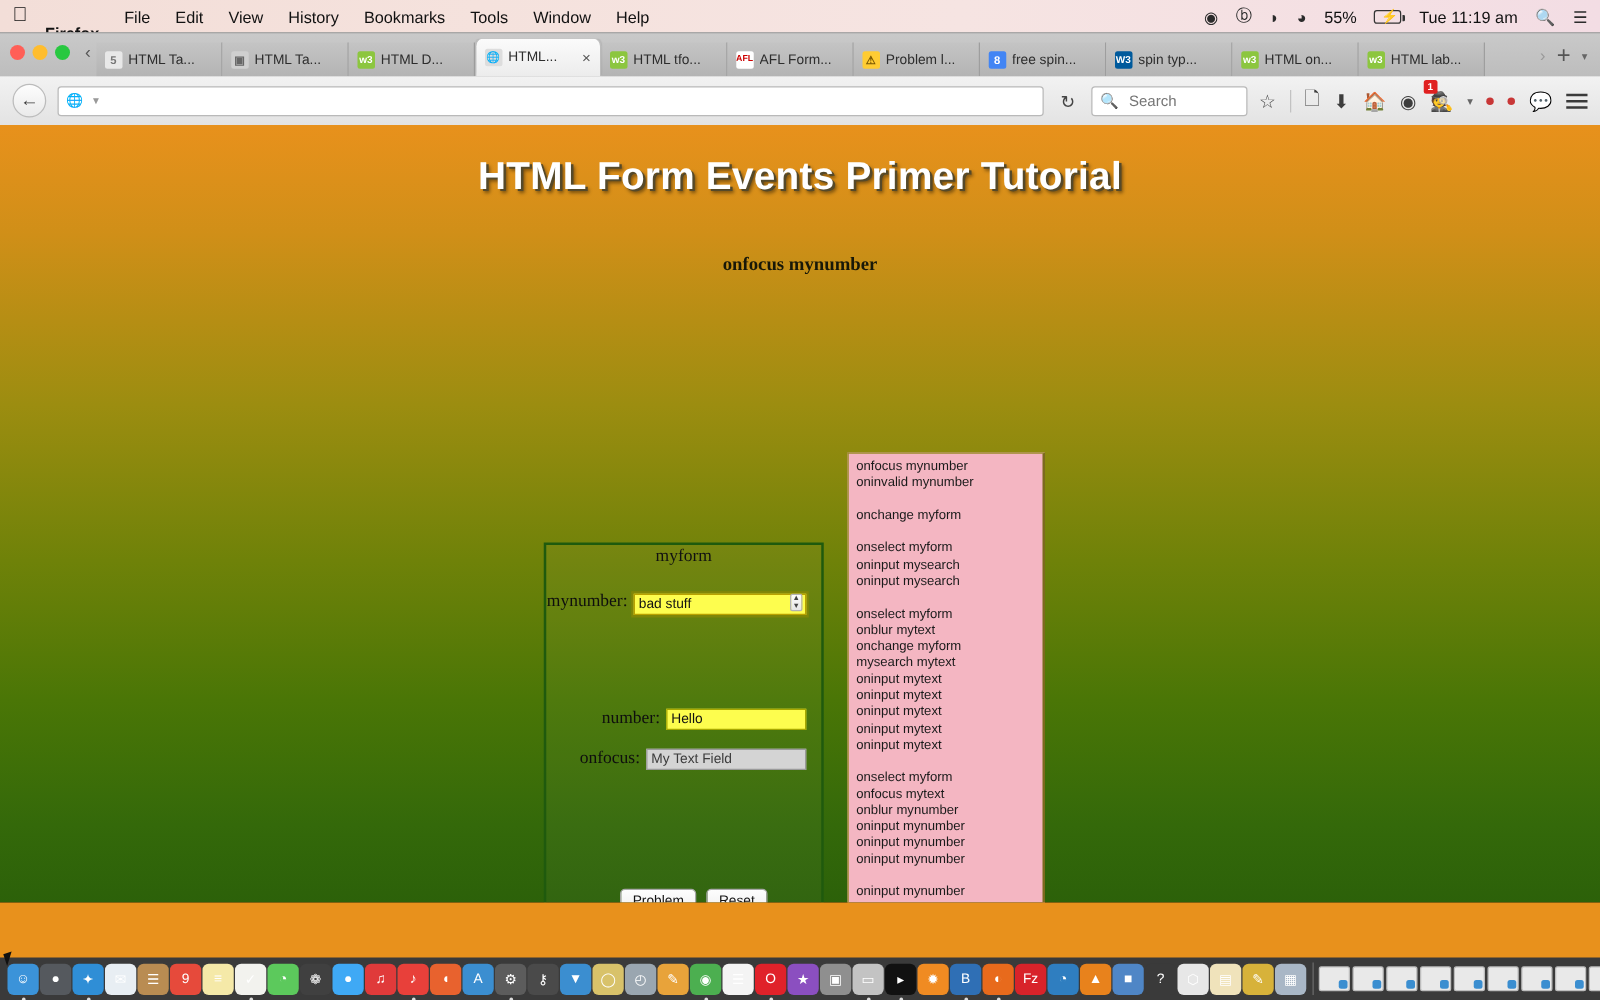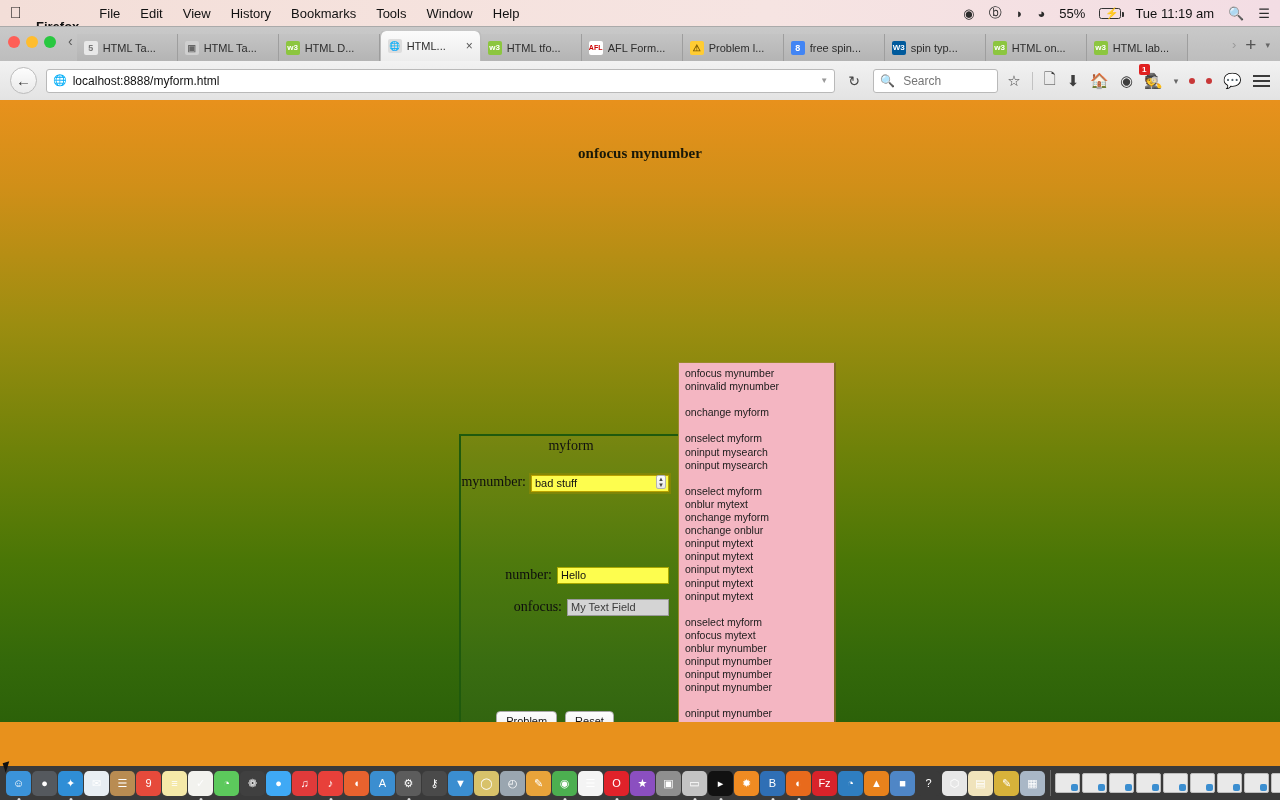--- a/index.html
+++ b/index.html
@@ -115,21 +115,21 @@
     text-shadow: 2px 2px 0 #55492a, 3px 3px 3px rgba(0,0,0,.45);
     letter-spacing: .2px;
   }
   .subtitle {
     text-align: center; margin: 0; padding-top: 45px;
     font-family: "Liberation Serif", serif; font-size: 15px; font-weight: bold; color: #181808;
   }
 
   
   .myform {
-    position: absolute; left: 459px; top: 334px; width: 224px; height: 312px;
+    position: absolute; left: 435px; top: 334px; width: 224px; height: 312px;
     border: 2px solid #1f5a0d; background: rgba(255,255,255,0.03);
   }
   .myform .legend {
     text-align: center; font-family: "Liberation Serif", serif; font-size: 14px; color: #111;
     padding-top: 2px;
   }
   .frow { display: flex; align-items: center; justify-content: flex-end; padding-right: 12px; margin-left: 22px; }
   .flabel { font-family: "Liberation Serif", serif; font-size: 14px; color: #0e0e0e; margin-right: 5px; }
   .numwrap { position: relative; }
   input.fi {
@@ -141,21 +141,21 @@
     box-shadow: 0 0 0 2px rgba(160,140,0,.45); padding-right: 14px;
   }
   .spinner {
     position: absolute; right: 3px; top: 2px; width: 10px; height: 14px;
     display: flex; flex-direction: column; justify-content: space-between;
     align-items: center; border: 1px solid #b3b3b3; border-radius: 2px;
     background: linear-gradient(to bottom,#fdfdfd,#e6e6e6);
   }
   .spinner i { font-style: normal; font-size: 6px; line-height: 6px; color: #444; }
   input.txt { width: 112px; background: #fdfd4e; border: 1px solid #a8a800; }
-  input.srch { width: 102px; background: #d4d4d4; border: 1px solid #9a9a9a; color: #3b3b3b; }
+  input.srch { width: 128px; background: #d4d4d4; border: 1px solid #9a9a9a; color: #3b3b3b; }
 
   .tooltip {
     position: absolute; left: 496px; top: 391px; width: 146px; height: 49px;
     background: linear-gradient(to bottom,#fbfbf7,#efefe9);
     border: 1px solid #c9c9bd; border-radius: 5px;
     box-shadow: 0 2px 5px rgba(0,0,0,.35);
     display: flex; align-items: center; justify-content: center;
     font-size: 11.5px; color: #1a1a1a; z-index: 6;
   }
   .tooltip .arrow {
@@ -292,21 +292,20 @@
         <span class="chev">›</span>
         <span class="plus">+</span>
         <span class="caret">▾</span>
       </div>
     </div>
 
     <div class="navbar">
       <span class="navback">←</span>
       <span class="urlbox">
         <span class="gico">🌐</span>
-        <span class="urltext">localhost:8888/myform.html</span>
         <span class="dd">▼</span>
       </span>
       <span class="reload">↻</span>
       <span class="searchbox">
         <span class="gico">🔍</span>
         <input style="border: 0px; outline: 0px; font-size: 12px; width: 90px; color: rgb(85, 85, 85); font-family: &quot;Liberation Sans&quot;, sans-serif;" placeholder="Search">
       </span>
       <span class="navicons">
         <span>☆</span>
         <span class="sep"></span>
@@ -325,20 +324,21 @@
         <span class="hamb">
             <i></i>
             <i></i>
             <i></i>
           </span>
       </span>
     </div>
   </div>
 
   <div class="page">
+    <h1 class="pagetitle">HTML Form Events Primer Tutorial</h1>
     <div class="subtitle">onfocus mynumber</div>
 
     <div class="myform">
       <div class="legend">myform</div>
 
       <div class="frow" style="margin-top:19px;">
         <span class="flabel">mynumber:</span>
         <span class="numwrap">
           <input class="fi num" value="bad stuff" style="">
           <span class="spinner">
@@ -371,21 +371,21 @@
         <div class="logline gap"></div>
         <div class="logline">onchange myform</div>
         <div class="logline gap"></div>
         <div class="logline">onselect myform</div>
         <div class="logline">oninput mysearch</div>
         <div class="logline">oninput mysearch</div>
         <div class="logline gap"></div>
         <div class="logline">onselect myform</div>
         <div class="logline">onblur mytext</div>
         <div class="logline">onchange myform</div>
-        <div class="logline">onchange onblur</div>
+        <div class="logline">mysearch mytext</div>
         <div class="logline">oninput mytext</div>
         <div class="logline">oninput mytext</div>
         <div class="logline">oninput mytext</div>
         <div class="logline">oninput mytext</div>
         <div class="logline">oninput mytext</div>
         <div class="logline gap"></div>
         <div class="logline">onselect myform</div>
         <div class="logline">onfocus mytext</div>
         <div class="logline">onblur mynumber</div>
         <div class="logline">oninput mynumber</div>

